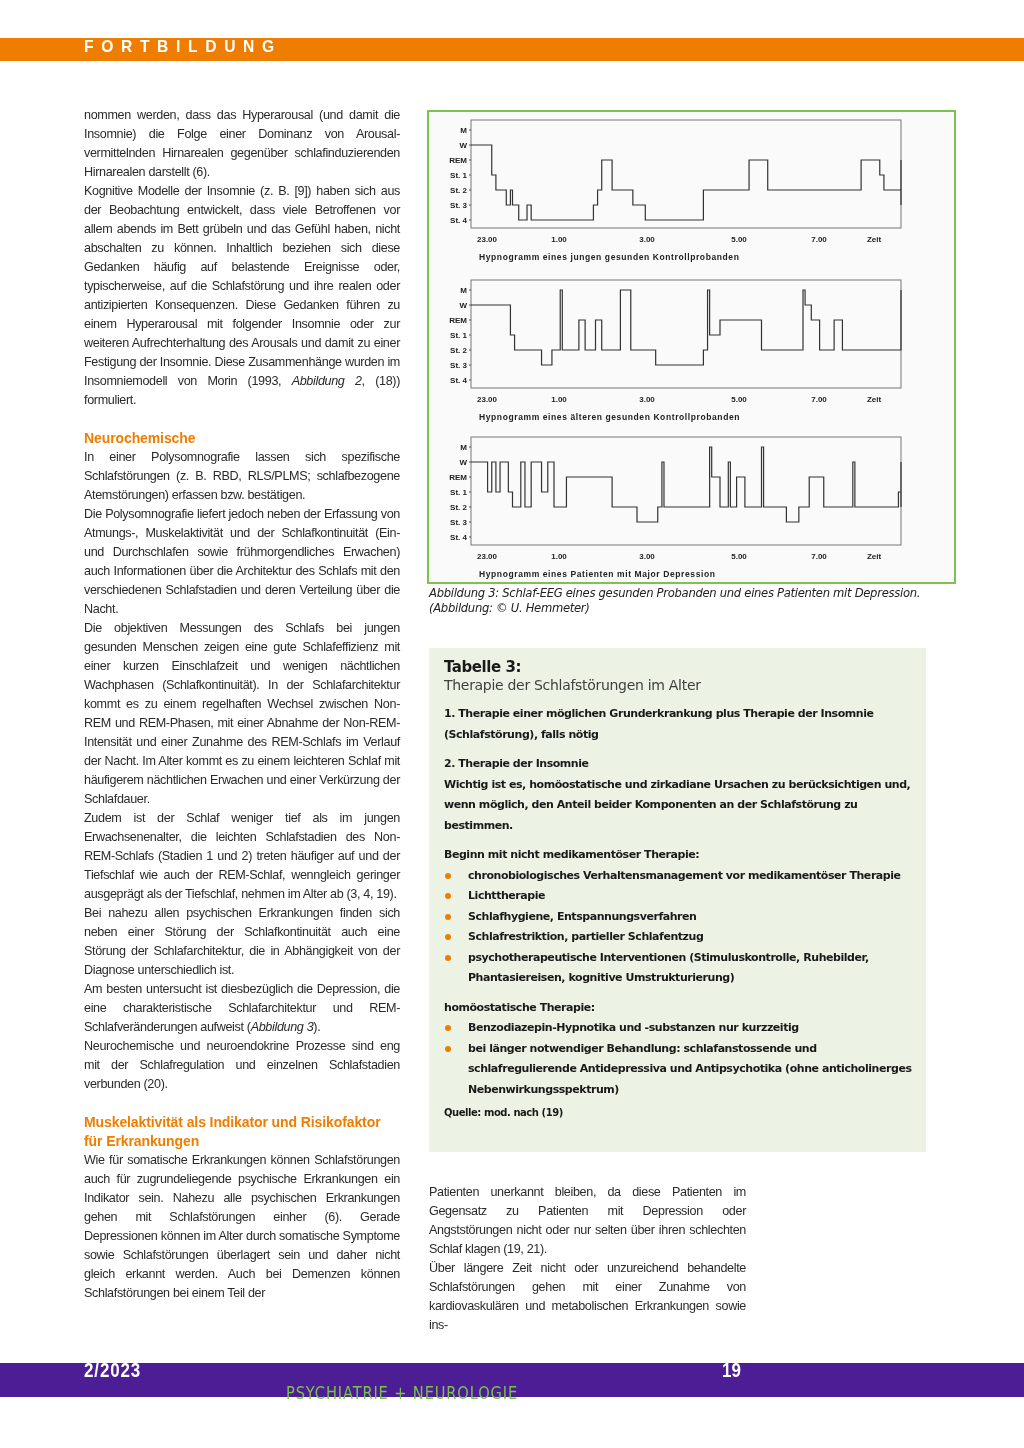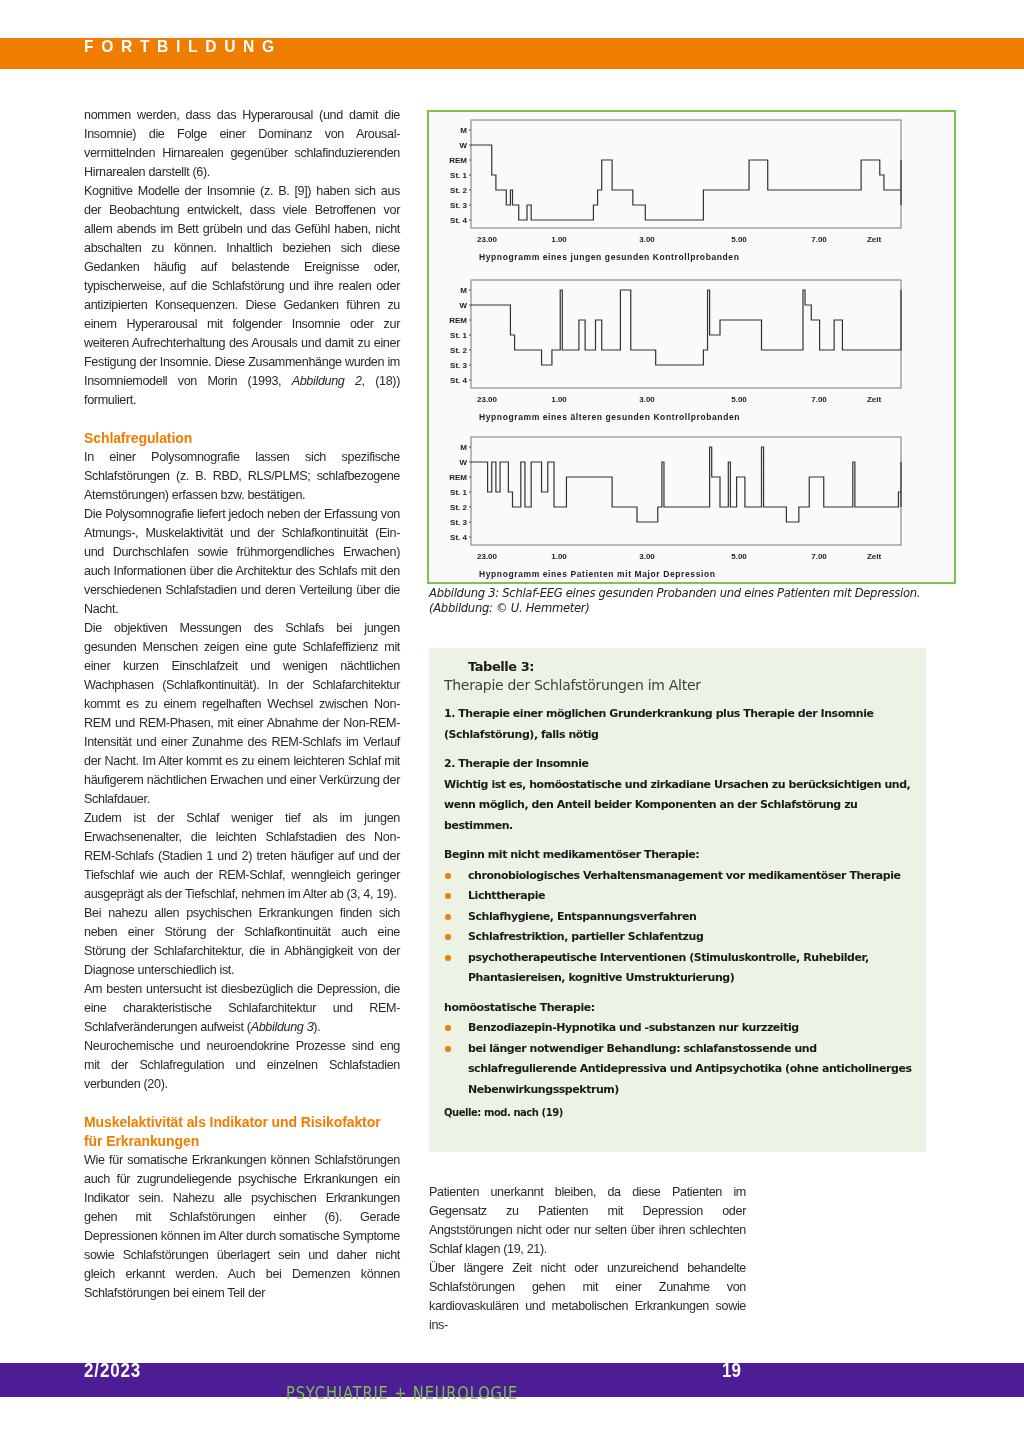--- a/index.html
+++ b/index.html
@@ -1,30 +1,30 @@
 <!DOCTYPE html>
 <html><head>
 <meta charset="utf-8">
 <style>
   html, body { margin:0; padding:0; }
   body { width:1024px; height:1448px; position:relative; background:#ffffff; font-family:"DejaVu Sans", sans-serif; color:#222; overflow:hidden; }
-  .topbar { position:absolute; left:0; top:38px; width:1024px; height:31px; background:#ef7d00; }
+  .topbar { position:absolute; left:0; top:38px; width:1024px; height:23px; background:#ef7d00; }
   .topbar .label { position:absolute; left:84px; top:-1px; color:#fff; font-family:"Liberation Sans", sans-serif; font-weight:bold; font-size:17px; letter-spacing:8.3px; line-height:19px; transform:scaleX(0.92); transform-origin:left; }
   .col { position:absolute; font-family:"Liberation Sans", sans-serif; font-size:12.6px; line-height:19px; color:#2a2a2a; text-align:justify; letter-spacing:-0.35px; }
   .col p { margin:0; }
   .col h3 { margin:0; color:#ef7d00; font-size:14px; line-height:19px; font-weight:bold; letter-spacing:-0.1px; text-align:left; }
   .col .gap { height:19px; }
   .leftcol { left:84px; top:106px; width:316px; }
   .rightcol { left:429px; top:1183px; width:317px; }
   .figbox { position:absolute; left:427px; top:110px; width:525px; height:470px; border:2px solid #7cc24d; background:#fafafa; }
   .figbox svg { position:absolute; left:0; top:0; }
   .caption { position:absolute; left:429px; top:586px; width:520px; font-family:"DejaVu Sans", sans-serif; font-style:italic; font-size:11.6px; line-height:15px; color:#222; letter-spacing:-0.3px; }
   .tablebox { position:absolute; left:429px; top:648px; width:497px; height:504px; background:#ecf3e5; }
   .tablebox .inner { position:absolute; left:15px; top:12px; width:470px; font-family:"DejaVu Sans", sans-serif; font-weight:bold; font-size:11px; line-height:20.5px; color:#1a1a1a; letter-spacing:-0.45px; }
-  .tablebox .tlabel { font-size:13px; line-height:14px;margin-left:24px; }
+  .tablebox .tlabel { font-size:15px; line-height:14px; }
   .tablebox .ttitle { color:#404040; font-size:14px; line-height:22px; font-weight:normal; letter-spacing:-0.3px; margin-bottom:8px; }
   .tablebox .sec { margin-bottom:9px; }
   .tablebox ul { list-style:none; margin:0; padding:0; }
   .tablebox li { position:relative; padding-left:24px; }
   .tablebox li .dot { position:absolute; left:1px; top:7px; width:6px; height:6px; border-radius:50%; background:#ef7d00; }
   .tablebox .src { font-size:10px; line-height:14px; margin-top:6px; }
   .botbar { position:absolute; left:0; top:1363px; width:1024px; height:34px; background:#4c1d95;padding-left:12px; }
   .botbar .issue { position:absolute; left:84px; top:-4px; color:#fff; font-family:"Liberation Sans", sans-serif; font-weight:bold; font-size:20px; letter-spacing:1px; transform:scaleX(0.85); transform-origin:left; }
   .botbar .page { position:absolute; left:722px; top:-4px; color:#fff; font-family:"Liberation Sans", sans-serif; font-weight:bold; font-size:20px; transform:scaleX(0.85); transform-origin:left; }
   .journal { position:absolute; left:286px; top:1383px; color:#7cc24d; font-family:"DejaVu Sans", sans-serif; font-size:17px; letter-spacing:1px; transform:scaleX(0.86); transform-origin:left; }
@@ -35,21 +35,21 @@
 <body>
 
 <div class="topbar">
   <span class="label">FORTBILDUNG</span>
 </div>
 
 <div class="col leftcol">
   <p>nommen werden, dass das Hyperarousal (und damit die Insomnie) die Folge einer Dominanz von Arousal-vermittelnden Hirnarealen gegenüber schlafinduzierenden Hirnarealen darstellt (6).</p>
   <p><span>Kognitive Modelle der Insomnie (z. B. [9]) haben sich aus der Beobachtung entwickelt, dass viele Betroffenen vor allem abends im Bett grübeln und das Gefühl haben, nicht abschalten zu können. Inhaltlich beziehen sich diese Gedanken häufig auf belastende Ereignisse oder, typischerweise, auf die Schlafstörung und ihre realen oder antizipierten Konsequenzen. Diese Gedanken führen zu einem Hyperarousal mit folgender Insomnie oder zur weiteren Aufrechterhaltung des Arousals und damit zu einer Festigung der Insomnie. Diese Zusammenhänge wurden im Insomniemodell von Morin (1993, </span><i>Abbildung 2</i><span>, (18)) formuliert.</span></p>
   <div class="gap"></div>
-  <h3>Schlafregulation</h3>
+  <h3>Neurochemische</h3>
   <p>In einer Polysomnografie lassen sich spezifische Schlafstörungen (z. B. RBD, RLS/PLMS; schlafbezogene Atemstörungen) erfassen bzw. bestätigen.</p>
   <p>Die Polysomnografie liefert jedoch neben der Erfassung von Atmungs-, Muskelaktivität und der Schlafkontinuität (Ein- und Durchschlafen sowie frühmorgendliches Erwachen) auch Informationen über die Architektur des Schlafs mit den verschiedenen Schlafstadien und deren Verteilung über die Nacht.</p>
   <p>Die objektiven Messungen des Schlafs bei jungen gesunden Menschen zeigen eine gute Schlafeffizienz mit einer kurzen Einschlafzeit und wenigen nächtlichen Wachphasen (Schlafkontinuität). In der Schlafarchitektur kommt es zu einem regelhaften Wechsel zwischen Non-REM und REM-Phasen, mit einer Abnahme der Non-REM-Intensität und einer Zunahme des REM-Schlafs im Verlauf der Nacht. Im Alter kommt es zu einem leichteren Schlaf mit häufigerem nächtlichen Erwachen und einer Verkürzung der Schlafdauer.</p>
   <p>Zudem ist der Schlaf weniger tief als im jungen Erwachsenenalter, die leichten Schlafstadien des Non-REM-Schlafs (Stadien 1 und 2) treten häufiger auf und der Tiefschlaf wie auch der REM-Schlaf, wenngleich geringer ausgeprägt als der Tiefschlaf, nehmen im Alter ab (3, 4, 19).</p>
   <p>Bei nahezu allen psychischen Erkrankungen finden sich neben einer Störung der Schlafkontinuität auch eine Störung der Schlafarchitektur, die in Abhängigkeit von der Diagnose unterschiedlich ist.</p>
   <p><span>Am besten untersucht ist diesbezüglich die Depression, die eine charakteristische Schlafarchitektur und REM-Schlafveränderungen aufweist (</span><i>Abbildung 3</i><span>).</span></p>
   <p>Neurochemische und neuroendokrine Prozesse sind eng mit der Schlafregulation und einzelnen Schlafstadien verbunden (20).</p>
   <div class="gap"></div>
   <h3>Muskelaktivität als Indikator und Risikofaktor für Erkrankungen</h3>
   <p>Wie für somatische Erkrankungen können Schlafstörungen auch für zugrundeliegende psychische Erkrankungen ein Indikator sein. Nahezu alle psychischen Erkrankungen gehen mit Schlafstörungen einher (6). Gerade Depressionen können im Alter durch somatische Symptome sowie Schlafstörungen überlagert sein und daher nicht gleich erkannt werden. Auch bei Demenzen können Schlafstörungen bei einem Teil der</p>

